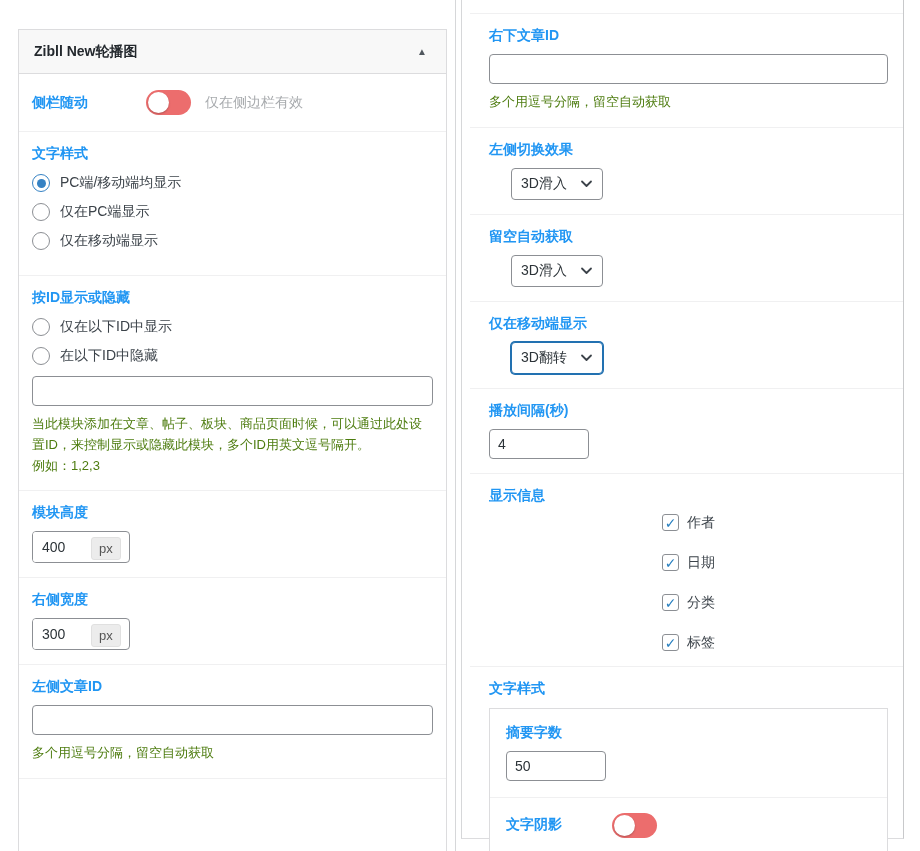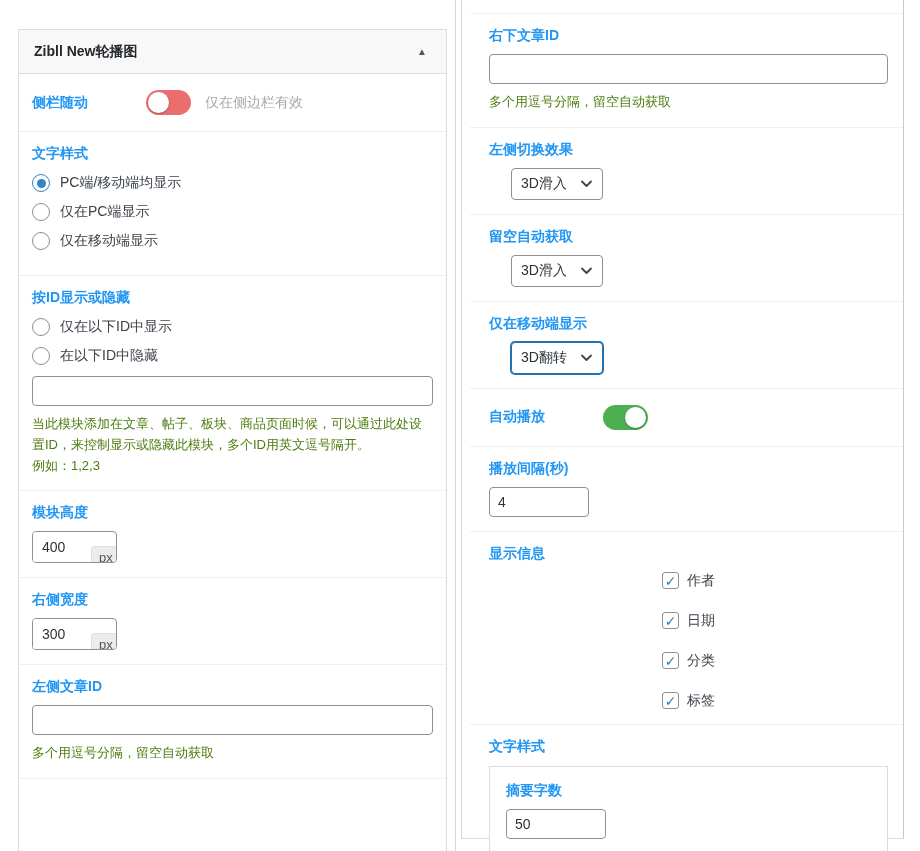--- a/index.html
+++ b/index.html
@@ -40,21 +40,21 @@
 
   
   .radio-row { display:flex; align-items:flex-start; gap:10px; margin:11px 0; cursor:pointer; }
   .radio { width:18px; height:18px; border-radius:50%; border:1px solid #8c8f94; background:#fff;
     display:inline-flex; align-items:center; justify-content:center; flex:none; }
   .radio.checked { border-color:#3582c4; }
   .radio.checked::after { content:""; width:9px; height:9px; border-radius:50%; background:#3582c4; }
   .opt-label { color:#3c434a; }
 
   
-  .igroup { display:inline-flex; align-items:flex-start; width:85px; height:32px;
+  .igroup { display:inline-flex; align-items:flex-end; width:98px; height:32px;
     border:1px solid #8c8f94; border-radius:4px; overflow:hidden; background:#fff; }
   .igroup input { border:none; outline:none; width:58px; height:100%; padding:0 9px;
     font-family:inherit; font-size:14px; color:#2c3338; }
   .unit { background:#ececec; border:1px solid #e0e0e0; border-radius:3px; margin:14px 2px 2px 0;
     padding:3px 7px; font-size:13px; color:#555; line-height:1.2; }
 
   
   .vline-a { position:absolute; left:455px; top:0; width:1px; height:851px; background:#d6d7d9; }
 
   
@@ -203,26 +203,20 @@
       <div class="select focused">
         <span>3D翻转</span>
         <span class="chev">
           <svg width="13" height="13" viewBox="0 0 13 13">
               <polyline points="2,4.5 6.5,9 11,4.5" fill="none" stroke="#3c434a" stroke-width="1.8" stroke-linecap="round" stroke-linejoin="round"></polyline>
             </svg>
         </span>
       </div>
     </div>
 
-    <div class="rsec row">
-      <span class="flabel inline">自动播放</span>
-      <span class="toggle on">
-          <span class="knob"></span>
-        </span>
-    </div>
 
     <div class="rsec">
       <div class="flabel">播放间隔(秒)</div>
       <input class="txt small" value="4" style="">
     </div>
 
     <div class="rsec">
       <div class="flabel">显示信息</div>
       <div class="check-row">
         <span class="check-item">

